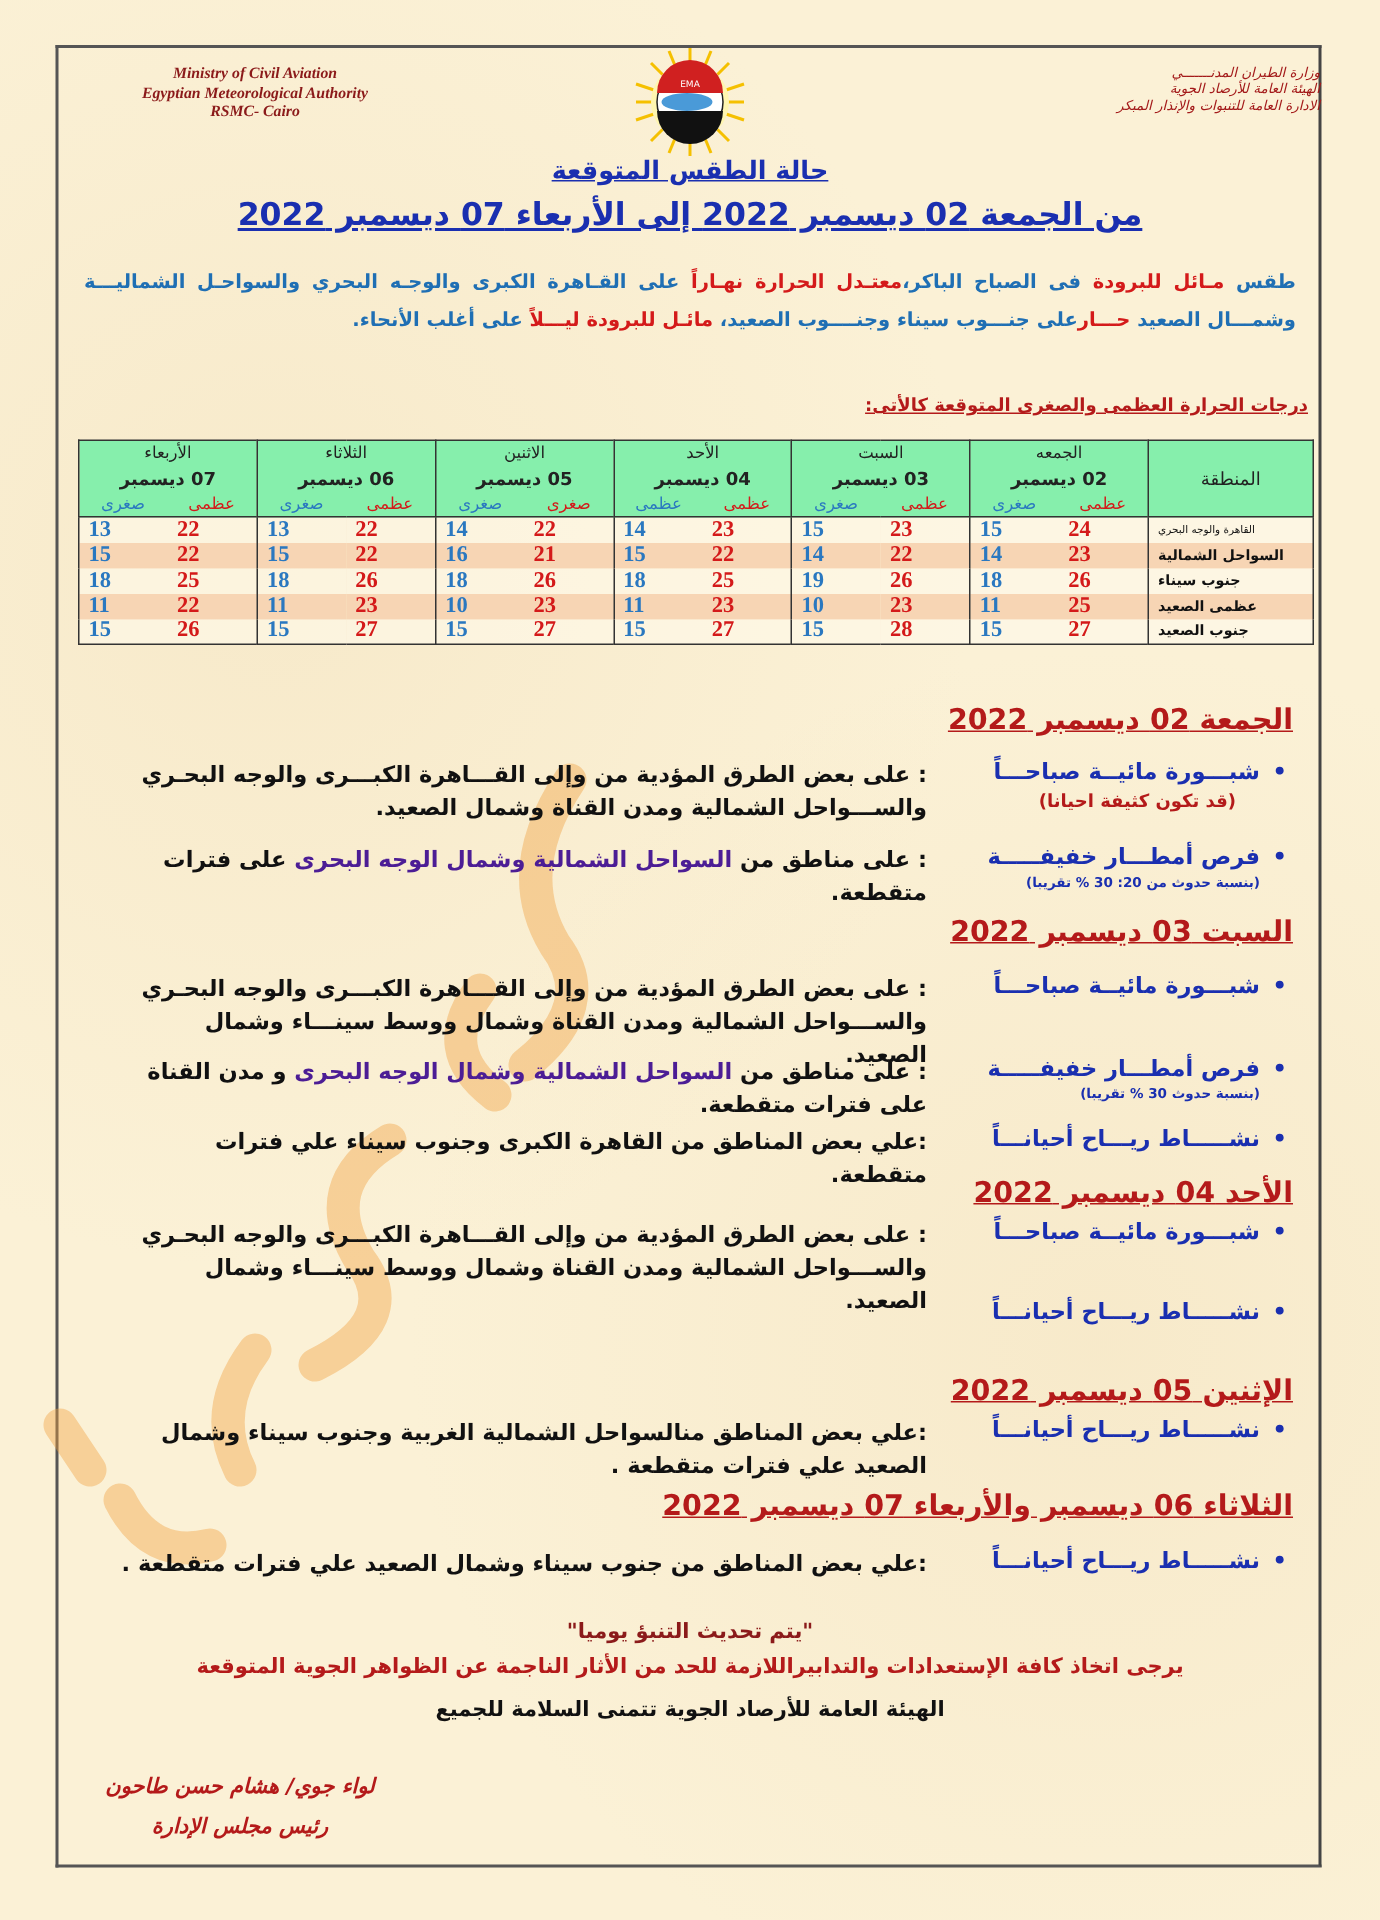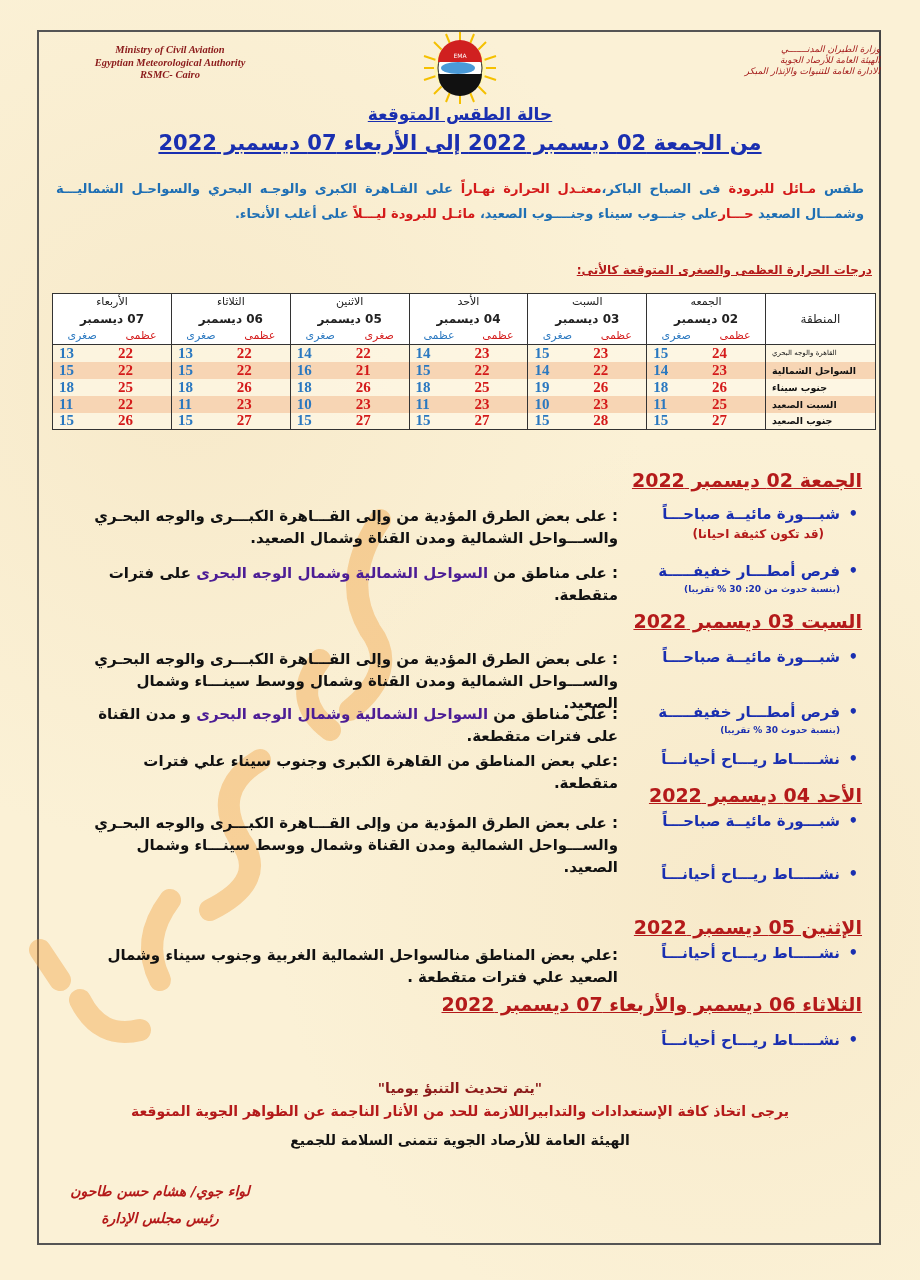--- a/index.html
+++ b/index.html
@@ -59,21 +59,21 @@
     direction: rtl; font-weight: bold; font-size: 12px; color: #b41a1a;
     text-decoration: underline;
   }
   table.temps {
     position: absolute; left: 52px; top: 293px; width: 824px;
     border-collapse: collapse; direction: rtl;
     font-family: "Liberation Serif", serif;
   }
   table.temps th, table.temps td { border: 1px solid #333; }
   table.temps thead th {
-    background: #ffffff; font-weight: normal; font-family: "DejaVu Sans", sans-serif;
+    background: #86efac; font-weight: normal; font-family: "DejaVu Sans", sans-serif;
     font-size: 11px; color: #222; padding: 0;
   }
   .day-head { padding: 2px 0 0 0; }
   .day-head .dname { display:block; font-size: 11px; line-height: 16px; }
   .day-head .ddate { display:block; font-size: 12px; font-weight: bold; line-height: 18px; }
   .day-head .mm { display:flex; justify-content: space-around; font-size: 11px; line-height: 16px; }
   .mm .max { color: #d41a1a; }
   .mm .min { color: #2a78c0; }
   .region-head { width: 110px; font-size: 12px !important; }
   table.temps tbody td {
@@ -264,21 +264,21 @@
         <td class="tmax">25</td>
         <td class="tmin">18</td>
         <td class="tmax">26</td>
         <td class="tmin">18</td>
         <td class="tmax">26</td>
         <td class="tmin">18</td>
         <td class="tmax">25</td>
         <td class="tmin">18</td>
       </tr>
       <tr>
-        <td class="region">السبت الصعيد</td>
+        <td class="region">عظمى الصعيد</td>
         <td class="tmax">25</td>
         <td class="tmin">11</td>
         <td class="tmax">23</td>
         <td class="tmin">10</td>
         <td class="tmax">23</td>
         <td class="tmin">11</td>
         <td class="tmax">23</td>
         <td class="tmin">10</td>
         <td class="tmax">23</td>
         <td class="tmin">11</td>
@@ -347,20 +347,21 @@
     <div class="day-title" style="top: 916px; right: 58px;">الإثنين 05 ديسمبر 2022</div>
     <div class="item" style="top: 944px; right: 62px; width: 800px; height: 44px;">
       <span class="bullet">•</span>
       <span class="phen">نشـــــاط ريـــاح أحيانـــاً</span>
       <div class="desc"><span>:علي بعض المناطق منالسواحل الشمالية الغربية وجنوب سيناء وشمال الصعيد علي فترات متقطعة .</span></div>
     </div>
     <div class="day-title" style="top: 993px; right: 58px;">الثلاثاء 06 ديسمبر والأربعاء 07 ديسمبر 2022</div>
     <div class="item" style="top: 1031px; right: 62px; width: 800px; height: 22px;">
       <span class="bullet">•</span>
       <span class="phen">نشـــــاط ريـــاح أحيانـــاً</span>
+      <div class="desc"><span>:علي بعض المناطق من جنوب سيناء وشمال الصعيد علي فترات متقطعة .</span></div>
     </div>
   </div>
 
 <div class="footer-note" style="top:1080px; font-size:14px; color:#8b1a1a;">"يتم تحديث التنبؤ يوميا"</div>
 <div class="footer-note" style="top:1103px; font-size:14px; color:#b41a1a;">يرجى اتخاذ كافة الإستعدادات والتدابيراللازمة للحد من الأثار الناجمة عن الظواهر الجوية المتوقعة</div>
 <div class="footer-note" style="top:1132px; font-size:14px; color:#111;">الهيئة العامة للأرصاد الجوية تتمنى السلامة للجميع</div>
 
 <div class="sign" style="top:1183px;">لواء جوي/ هشام حسن طاحون</div>
 <div class="sign" style="top:1210px;">رئيس مجلس الإدارة</div>
 

